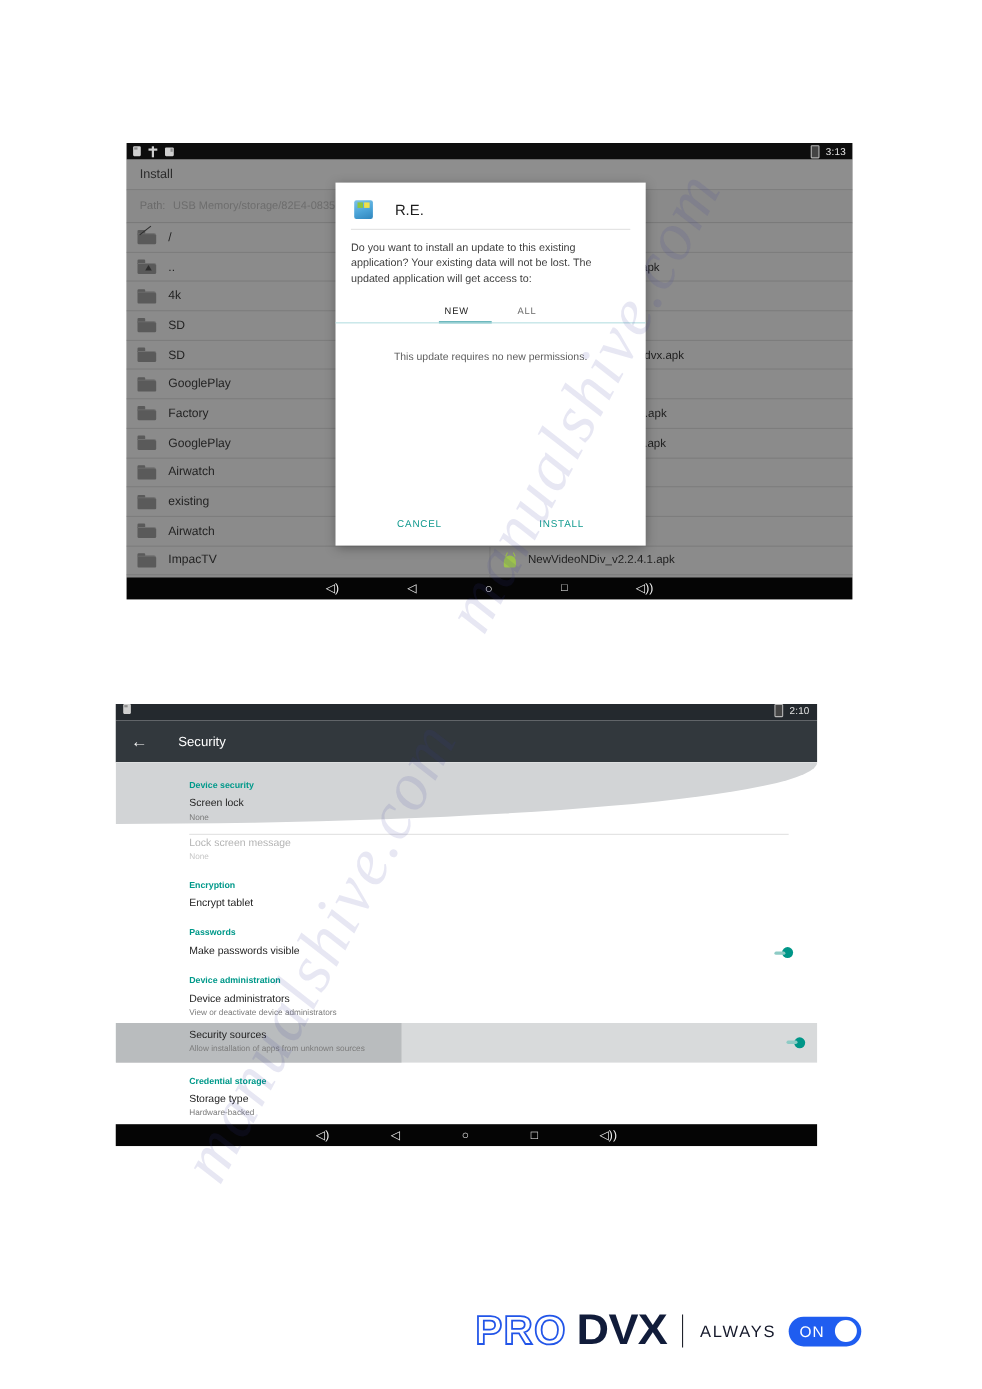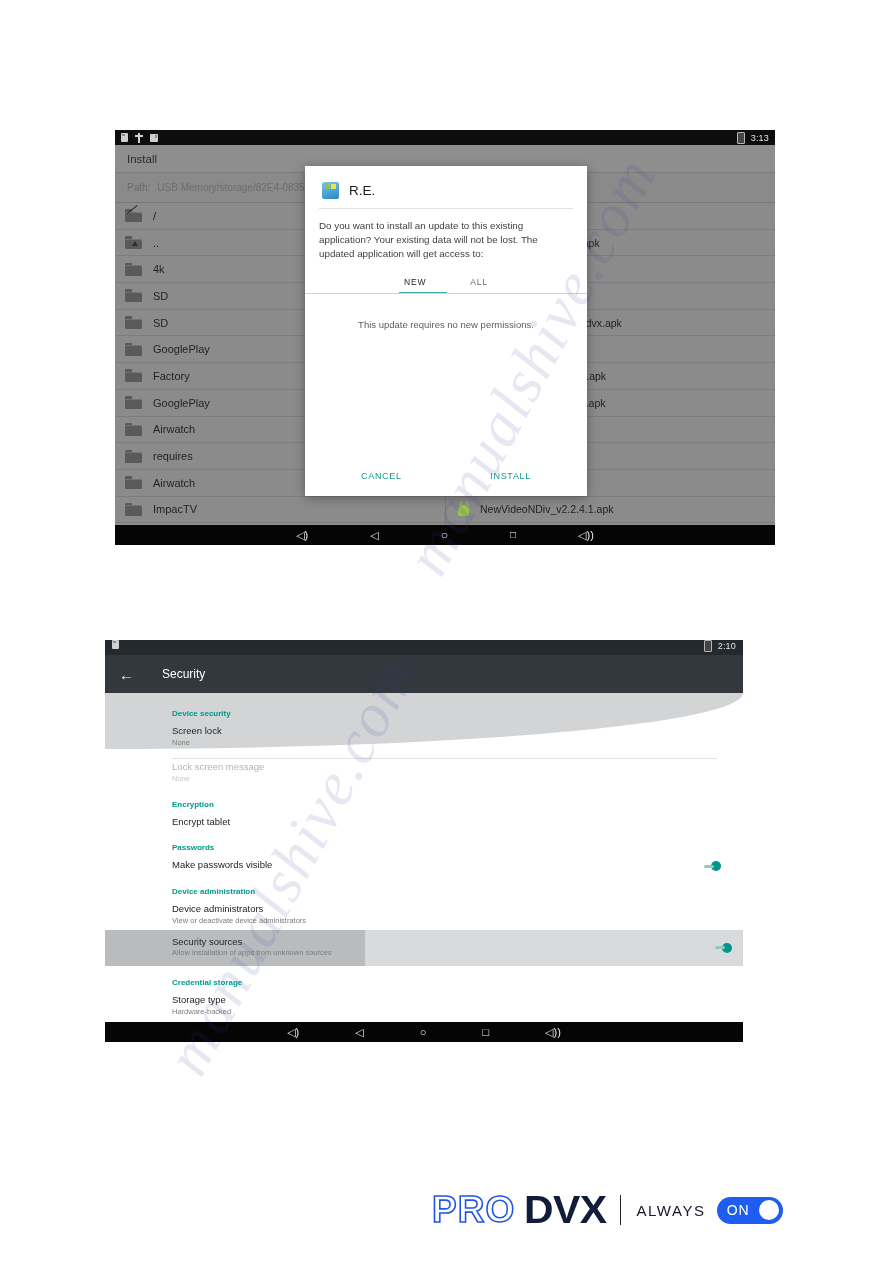--- a/index.html
+++ b/index.html
@@ -281,21 +281,21 @@
     height: 330px;
     background: #ffffff;
     box-shadow: 0 2px 10px rgba(0,0,0,.35);
     display: flex;
     flex-direction: column;
     z-index: 20;
   }
   .dlg-head {
     display: flex;
     align-items: center;
-    gap: 10px;
+    gap: 20px;
     padding: 16px 17px 9px 17px;
   }
   .dlg-app-ico {
     width: 17px; height: 17px;
     background: linear-gradient(160deg,#7ec4e8 0%,#4ba4d8 55%,#2f86bd 100%);
     border-radius: 2px;
     position: relative;
     flex: none;
   }
   .dlg-app-ico::before {
@@ -699,21 +699,21 @@
             <span class="tab"></span>
             <span class="body"></span>
           </span>
         <span class="fname">Airwatch</span>
       </div>
       <div class="frow">
         <span class="folder-ico">
             <span class="tab"></span>
             <span class="body"></span>
           </span>
-        <span class="fname">requires</span>
+        <span class="fname">existing</span>
       </div>
       <div class="frow">
         <span class="folder-ico">
             <span class="tab"></span>
             <span class="body"></span>
           </span>
         <span class="fname">Airwatch</span>
       </div>
       <div class="frow">
         <span class="folder-ico">

